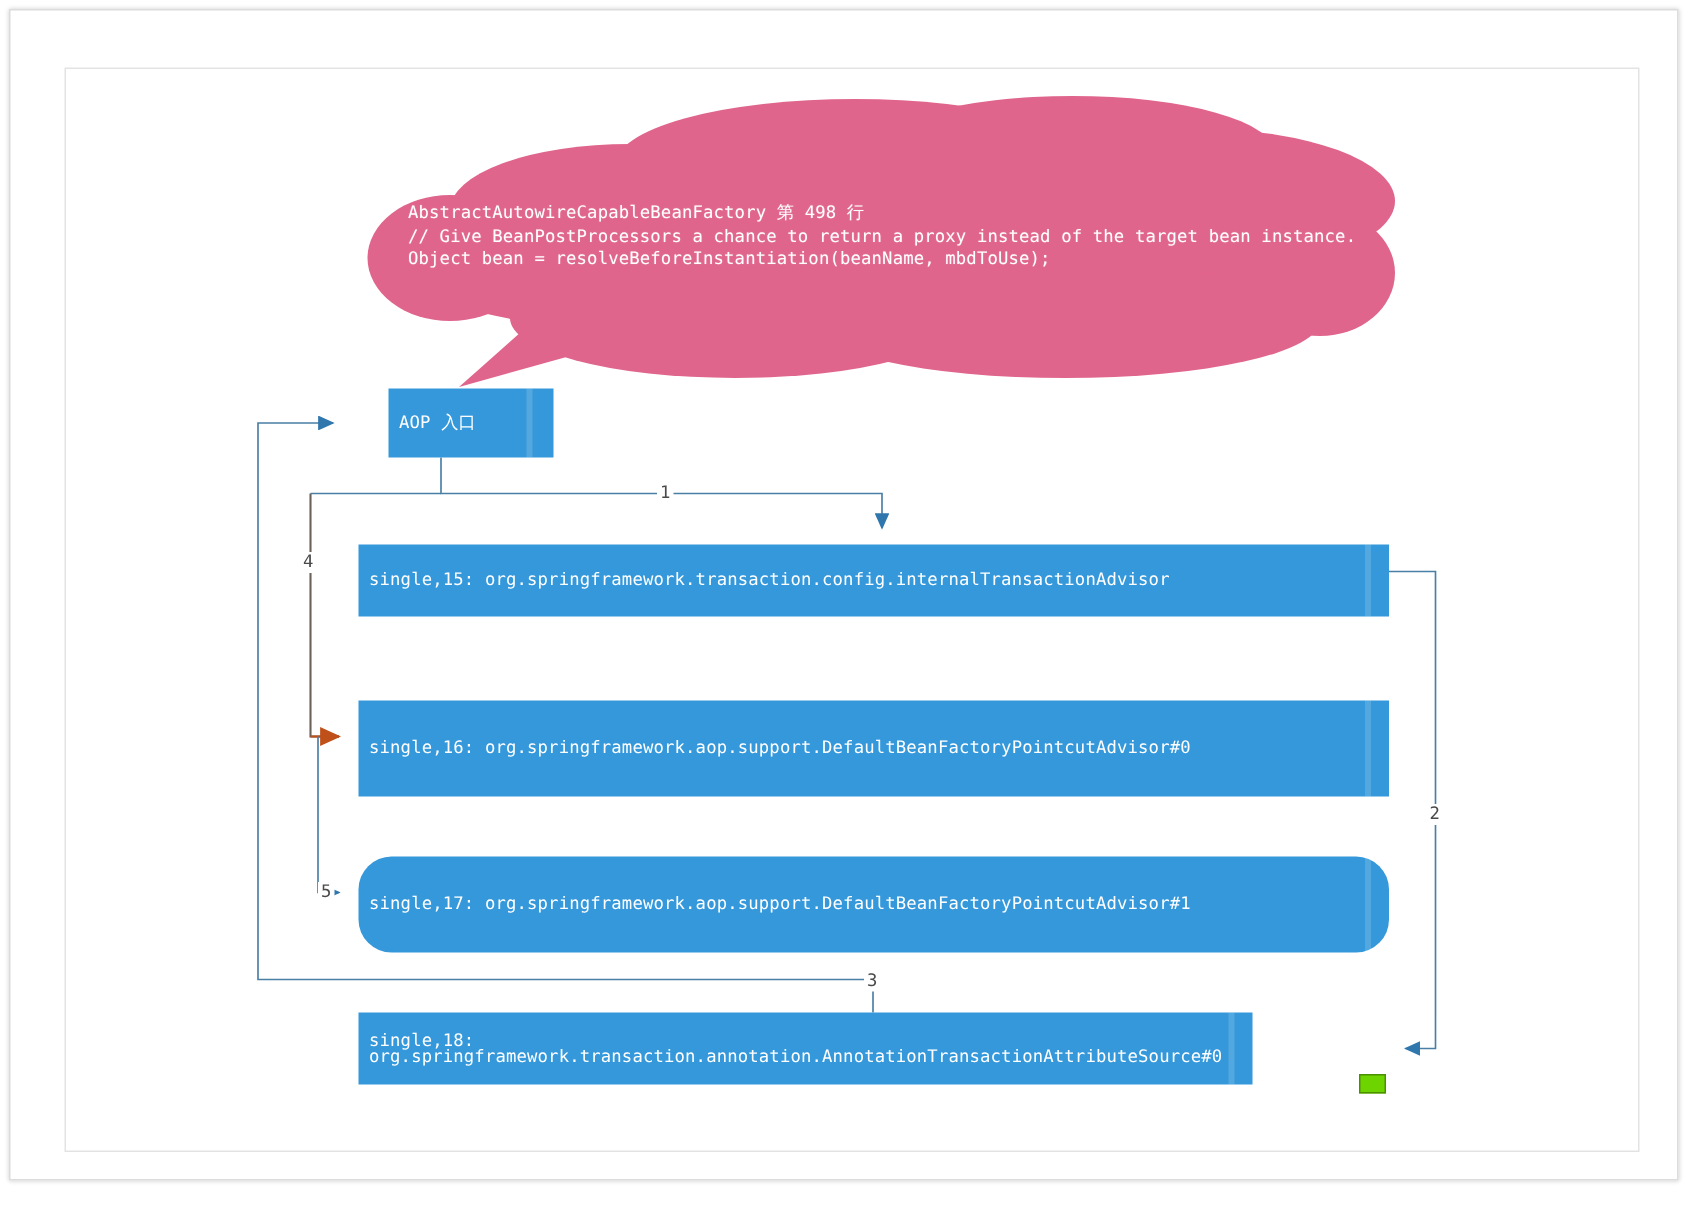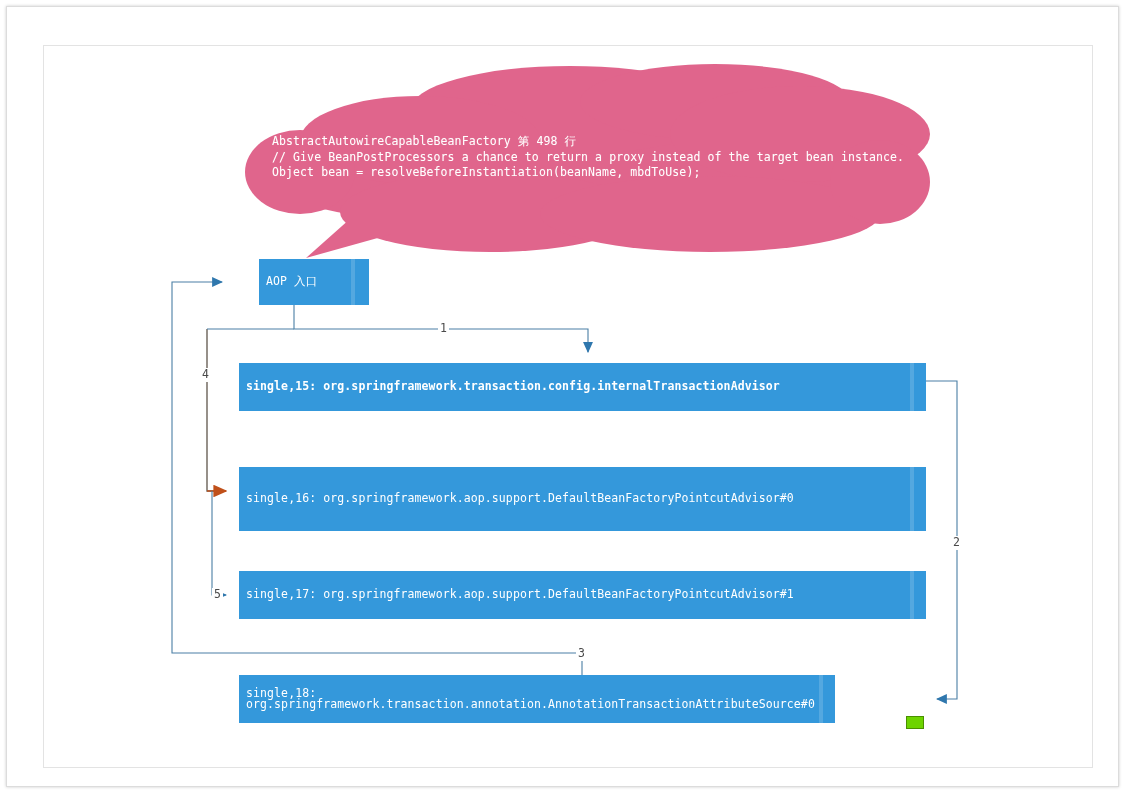--- a/index.html
+++ b/index.html
@@ -94,23 +94,23 @@
     background: rgba(255,255,255,0.16);
     pointer-events: none;
   }
 
   #node-aop {
     left: 239px; top: 259px;
     width: 110px; height: 46px; margin-left: 20px;
   }
   #node-aop::after { right: 14px; }
 
-  #node-bar-1 { left: 239px; top: 363px; width: 687px; height: 48px; font-weight: bold; }
+  #node-bar-1 { left: 239px; top: 363px; width: 687px; height: 48px; }
   #node-bar-2 { left: 239px; top: 467px; width: 687px; height: 64px; }
-  #node-bar-3 { left: 239px; top: 571px; width: 687px; height: 48px; }
+  #node-bar-3 { left: 239px; top: 571px; width: 687px; height: 64px; border-radius: 22px; }
   #node-bar-4 { left: 239px; top: 675px; width: 596px; height: 48px; }
   #node-bar-1::after,
   #node-bar-2::after,
   #node-bar-3::after,
   #node-bar-4::after { right: 12px; }
 
   
   .edge-label {
     position: absolute;
     color: #4a4a4a;

